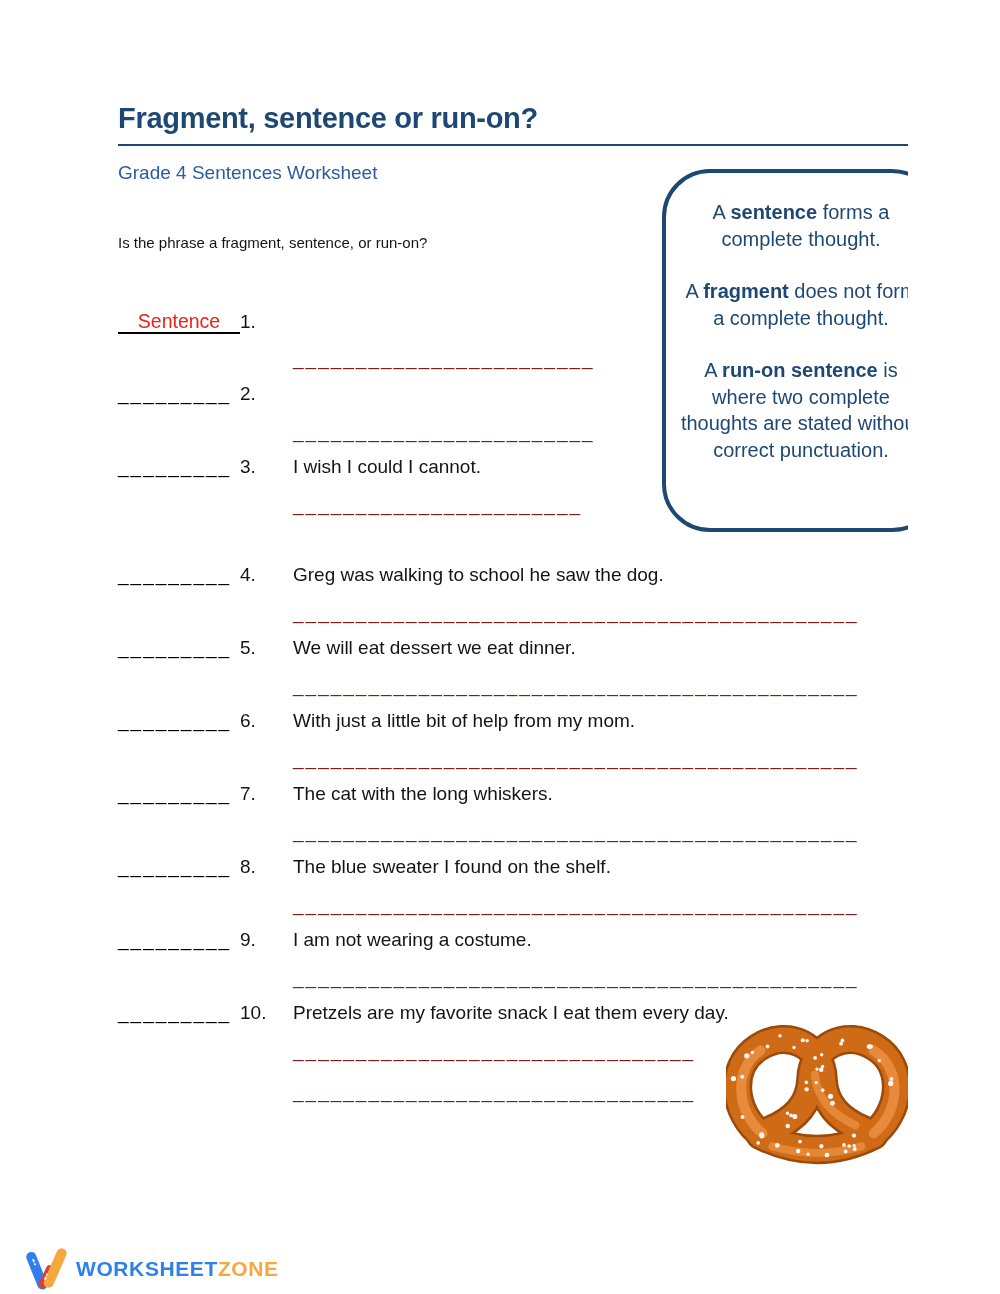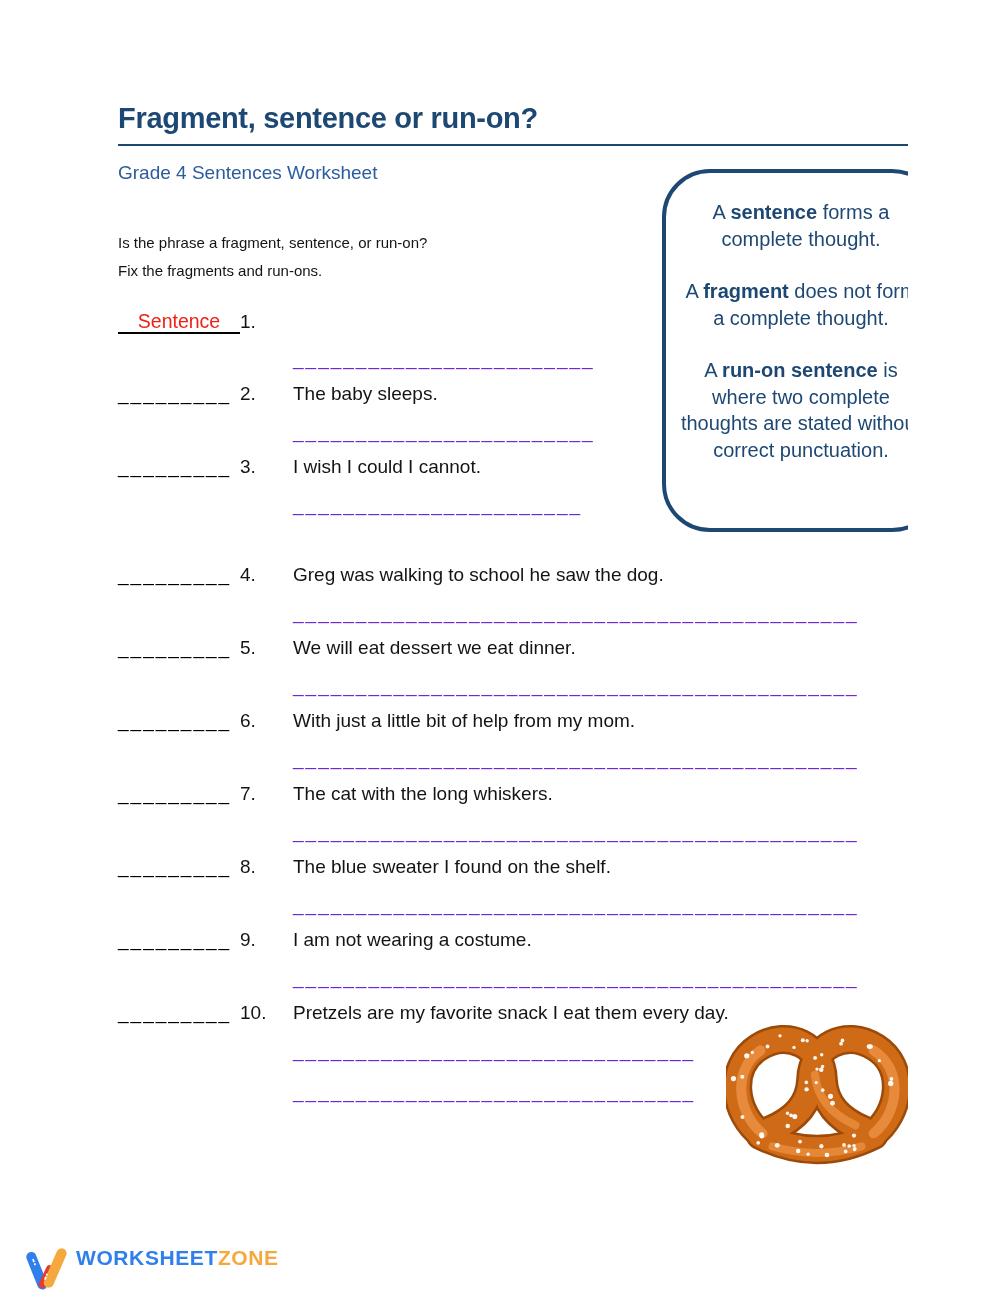--- a/index.html
+++ b/index.html
@@ -26,26 +26,26 @@
 
   .items{position:absolute;left:118px;top:310px;width:790px;font-size:19px;}
   .item-line{display:flex;align-items:baseline;height:24px;white-space:nowrap;}
   .item-line.extra-gap{margin-top:46px;}
   .answer-cell{width:122px;flex:none;}
   .blank-text{letter-spacing:2px;color:#000;}
   .answer-cell.filled{border-bottom:2px solid #000;text-align:center;color:var(--red);
     font-size:19.5px;height:24px;}
   .num{width:53px;flex:none;}
   .sentence{flex:1;}
-  .fix-line{margin:14px 0 11px 175px;height:24px;letter-spacing:2px;white-space:nowrap;color:#6d28d9;}
+  .fix-line{margin:14px 0 11px 175px;height:24px;letter-spacing:2px;white-space:nowrap;color:#7f1d1d;}
   .fix-line.second{margin-top:17px;}
 
   .pretzel{position:absolute;left:726px;top:1012px;width:182px;height:156px;}
 
-  .footer-logo{position:absolute;left:24px;top:1246px;display:flex;align-items:flex-start;}
+  .footer-logo{position:absolute;left:24px;top:1246px;display:flex;align-items:center;}
   .logo-mark{width:44px;height:46px;margin-right:8px;}
   .logo-text{font-size:21px;font-weight:bold;letter-spacing:0.6px;}
   .logo-text .p1{color:var(--logo-blue);}
   .logo-text .p2{color:var(--logo-orange);}
 
   .scan-text{position:absolute;left:588px;top:1304px;font-size:23.5px;color:#1f1f1f;letter-spacing:0.3px;}
   .qr{position:absolute;left:930px;top:1226px;width:60px;height:60px;background:#fff;}
   .qr svg{width:100%;height:100%;display:block;}
 </style>
 </head>
@@ -53,41 +53,39 @@
 
 <div class="page">
 
   <div class="title-block">
     <div class="title">Fragment, sentence or run-on?</div>
   </div>
   <div class="subtitle">Grade 4 Sentences Worksheet</div>
 
   <div class="instructions">
     <div>Is the phrase a fragment, sentence, or run-on?</div>
-    <div>Fix the fragments and run-ons.</div>
   </div>
 
   <div class="def-box">
     <div>
         <p class="def-par"><span>A </span><b>sentence</b><span> forms a complete thought.</span></p>
         <p class="def-par"><span>A </span><b>fragment</b><span> does not form a complete thought.</span></p>
         <p class="def-par"><span>A </span><b>run-on sentence</b><span> is where two complete thoughts are stated without correct punctuation.</span></p>
       </div>
   </div>
 
   <div class="items">
       <div class="item-line">
         <span class="answer-cell filled">Sentence</span>
         <span class="num">1.</span>
       </div>
       <div class="fix-line">________________________</div>
       <div class="item-line">
         <span class="answer-cell blank-text">_________</span>
         <span class="num">2.</span>
-        <span class="sentence">The baby sleeps.</span>
       </div>
       <div class="fix-line">________________________</div>
       <div class="item-line">
         <span class="answer-cell blank-text">_________</span>
         <span class="num">3.</span>
         <span class="sentence">I wish I could I cannot.</span>
       </div>
       <div class="fix-line">_______________________</div>
       <div class="item-line extra-gap">
         <span class="answer-cell blank-text">_________</span>

